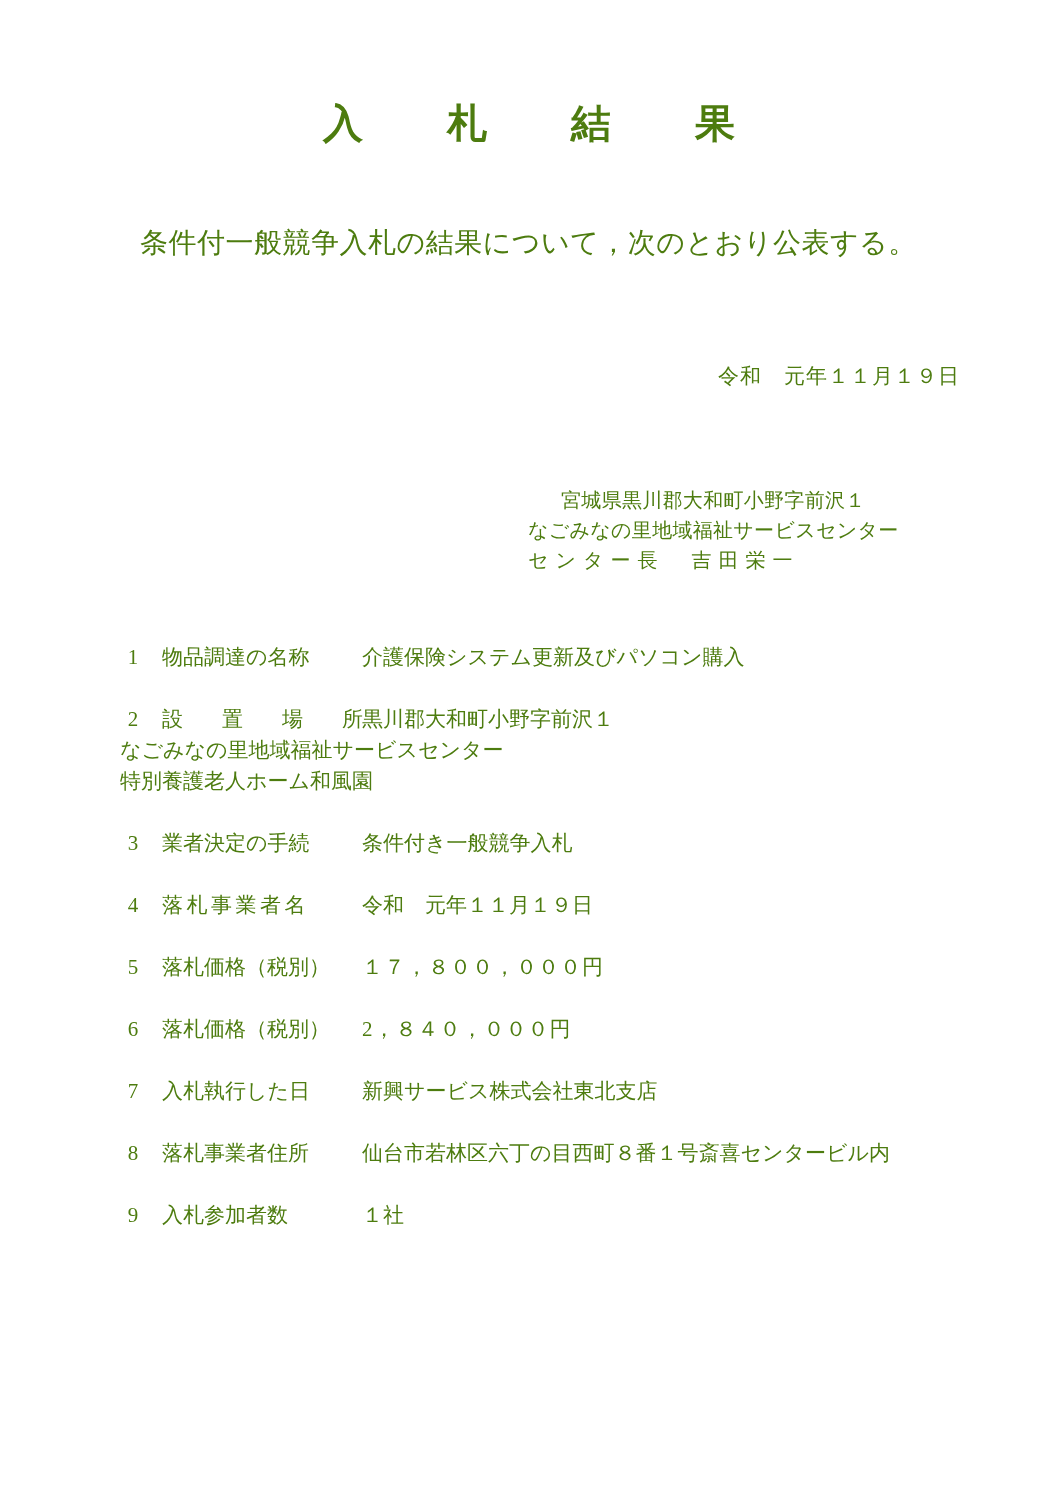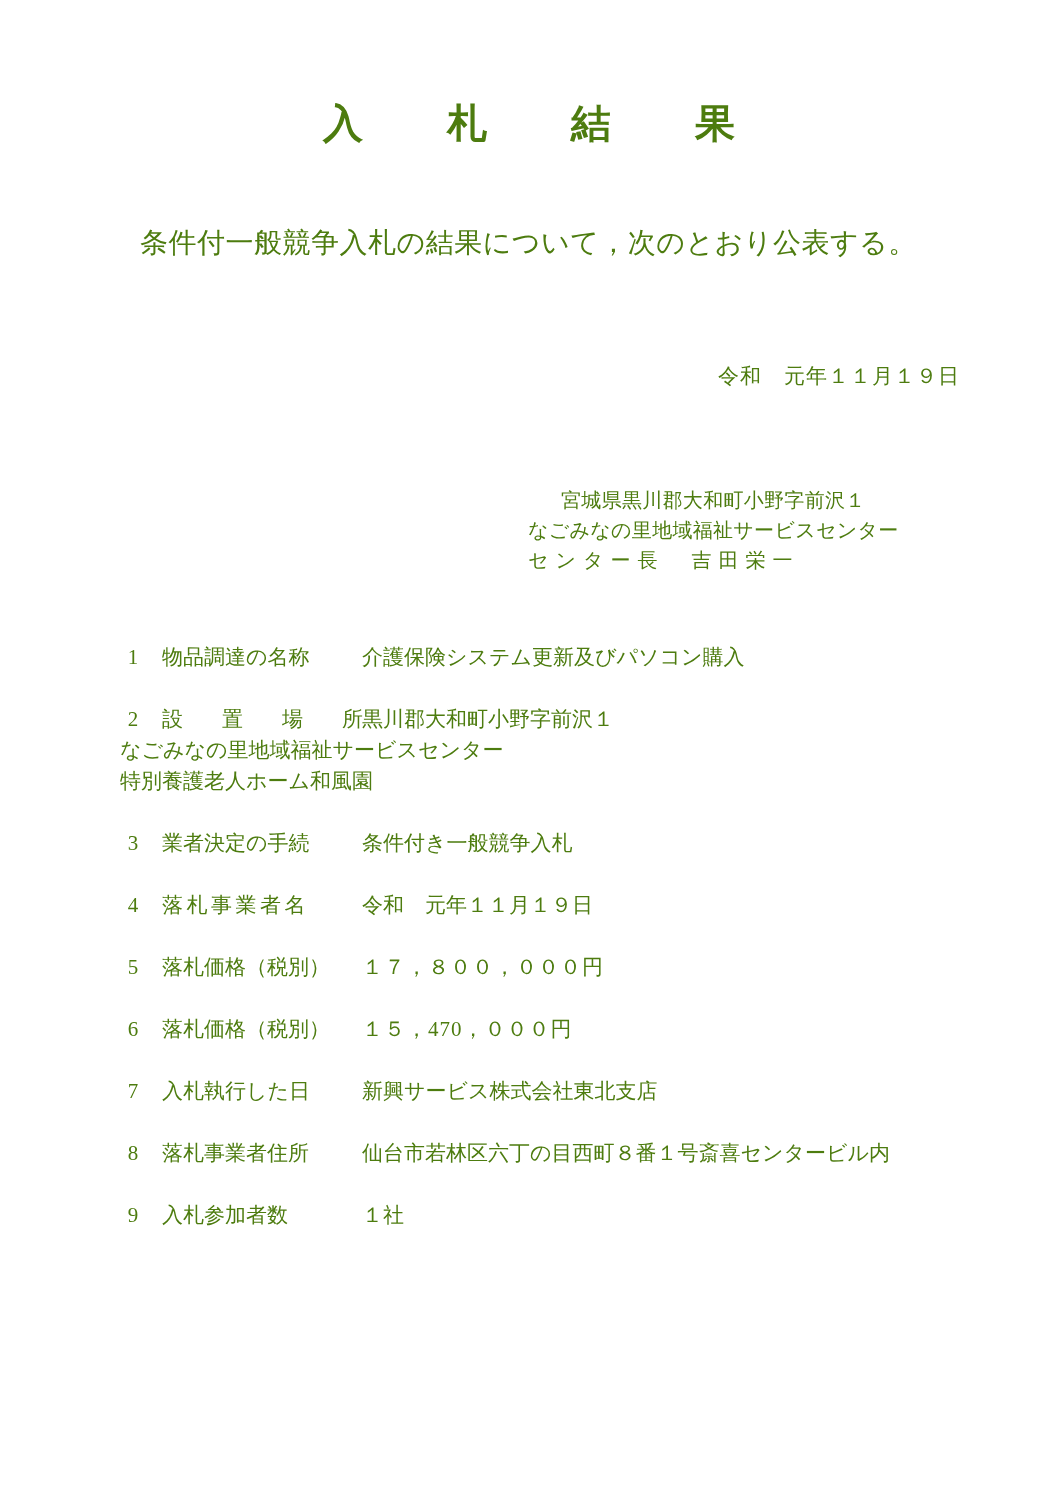--- a/index.html
+++ b/index.html
@@ -146,21 +146,21 @@
 
     <div class="item">
       <span class="num">5</span>
       <span class="label">落札価格（税別）</span>
       <span class="value sp-num">１７，８００，０００円</span>
     </div>
 
     <div class="item">
       <span class="num">6</span>
       <span class="label">落札価格（税別）</span>
-      <span class="value sp-num">１５，470，０００円</span>
+      <span class="value sp-num">2，８４０，０００円</span>
     </div>
 
     <div class="item">
       <span class="num">7</span>
       <span class="label">入札執行した日</span>
       <span class="value">新興サービス株式会社東北支店</span>
     </div>
 
     <div class="item">
       <span class="num">8</span>

